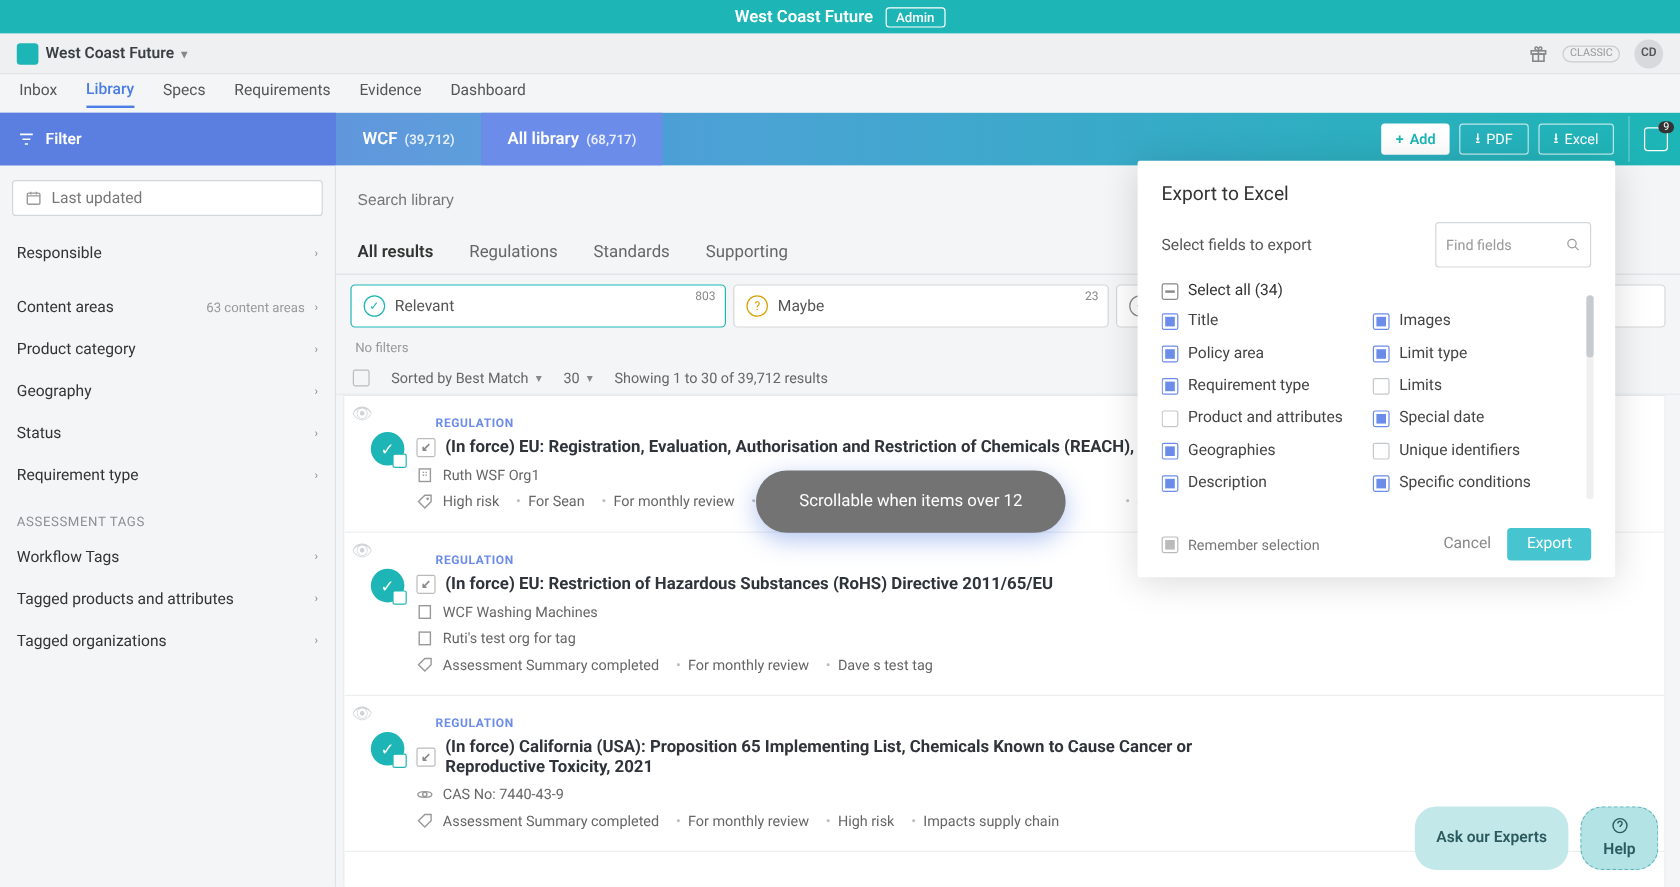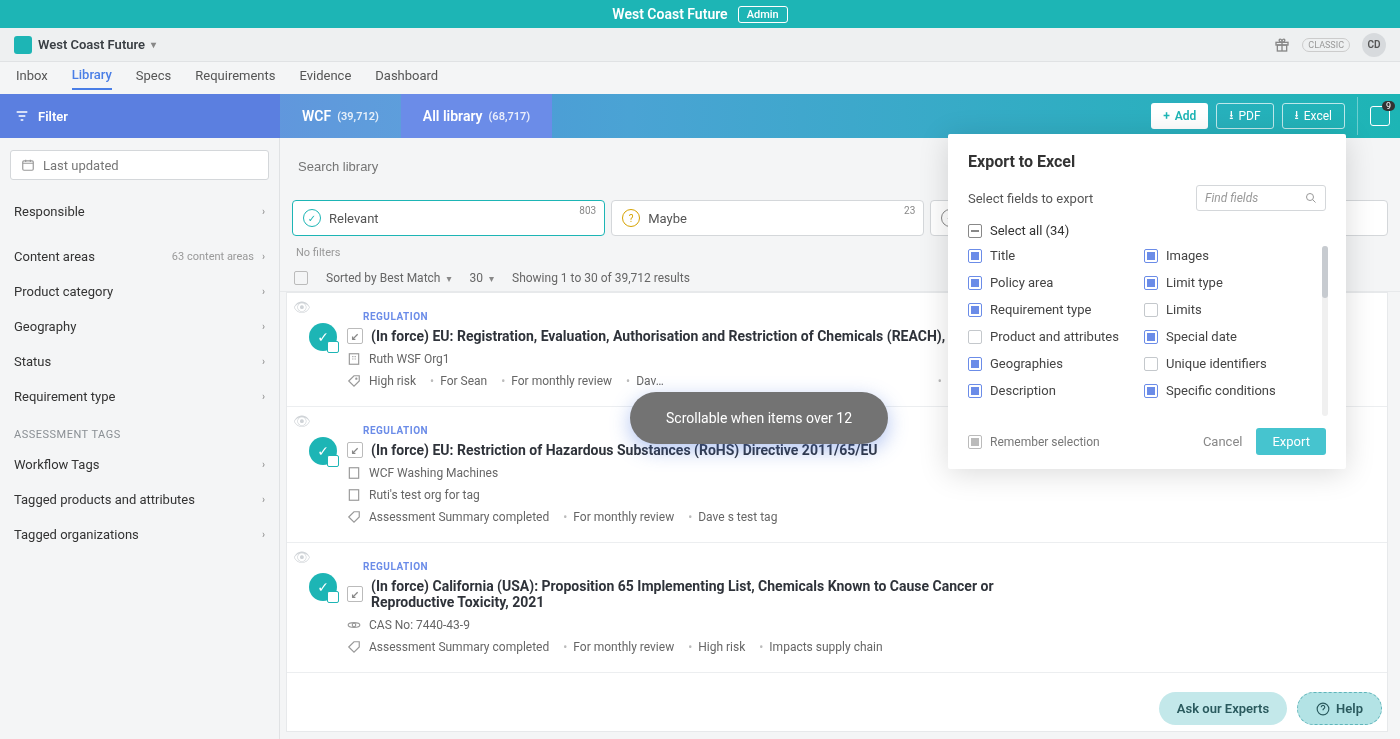--- a/index.html
+++ b/index.html
@@ -78,23 +78,23 @@
 .card .badge-ic::after { content: ""; position: absolute; right: -2px; bottom: -2px; width: 10px; height: 10px; background: #fff; border: 1px solid #1db5b5; border-radius: 2px; }
 .kicker { color: #6b8ce8; font-size: 10px; font-weight: 700; letter-spacing: 0.5px; margin-bottom: 6px; padding-left: 16px; }
 .title { font-size: 14px; font-weight: 700; color: #2f333a; display: flex; align-items: center; gap: 8px; }
 .title .tb { width: 16px; height: 16px; border: 1px solid #bbb; border-radius: 2px; display:flex; align-items:center; justify-content:center; font-size:10px; color:#888;}
 .meta-line { margin-top: 8px; display: flex; align-items: center; gap: 8px; color: #666; font-size: 12px; flex-wrap: wrap; }
 .meta-line .mi { width: 14px; height: 14px; color: #999; flex-shrink:0;}
 .dot::before { content: "•"; margin: 0 6px; color: #bbb; }
 
 
 .modal { position: absolute; top: 134px; right: 54px; width: 398px; background: #fff; border-radius: 2px; box-shadow: 0 4px 30px rgba(0,0,0,0.15); padding: 18px 20px 14px; z-index: 50; }
-.modal h3 { font-size: 16px; font-weight: 700; color: #333; margin-bottom: 14px; }
+.modal h3 { font-size: 16px; font-weight: 400; color: #333; margin-bottom: 14px; }
 .modal .sub { display: flex; align-items: center; justify-content: space-between; margin-bottom: 12px; color: #555; font-size: 13px; }
-.find-box { width: 130px; height: 26px; border: 1px solid #d4d7da; border-radius: 3px; display: flex; align-items: center; padding: 0 8px; font-size: 12px; color: #999; gap: 6px; font-style: italic; }
+.find-box { width: 130px; height: 38px; border: 1px solid #d4d7da; border-radius: 3px; display: flex; align-items: center; padding: 0 8px; font-size: 12px; color: #999; gap: 6px; }
 .sel-all { display: flex; align-items: center; gap: 8px; font-size: 13px; margin-bottom: 10px; }
 .sel-all .sq { width: 14px; height: 14px; border: 1.5px solid #888; border-radius: 2px; position: relative; }
 .sel-all .sq::after { content: ""; position: absolute; left: 2px; right: 2px; top: 5.5px; height: 2px; background: #888; }
 .fields { display: grid; grid-template-columns: 1fr 1fr; gap: 12px 10px; max-height: 168px; overflow: hidden; position: relative; padding-right: 16px; }
 .fld { display: flex; align-items: center; gap: 8px; font-size: 13px; color: #444; }
 .fc { width: 14px; height: 14px; border: 1.5px solid #6b8ce8; border-radius: 2px; position: relative; flex-shrink: 0; }
 .fc.on::after { content: ""; position: absolute; inset: 2px; background: #6b8ce8; }
 .fc.off { border-color: #c4c8cc; }
 .scroll-ind { position: absolute; right: 18px; top: 112px; width: 6px; height: 170px; background: #f0f0f0; border-radius: 3px; }
 .scroll-ind::after { content:""; position:absolute; top:0; left:0; right:0; height:52px; background:#c7cbd0; border-radius:3px;}
@@ -104,21 +104,21 @@
 .rem .sq2::after { content:""; position:absolute; inset:2px; background:#bbb;}
 .btn-cancel { color: #888; font-size: 13px; cursor: pointer; margin-left: 32px; }
 .btn-export { background: #46c4cf; color: #fff; padding: 6px 16px; border-radius: 3px; font-size: 13px; cursor: pointer; }
 
 
 .pill { position: absolute; left: 630px; top: 392px; background: #737373; color: #fff; padding: 18px 36px; border-radius: 30px; font-size: 14px; z-index: 40; box-shadow: 0 6px 20px rgba(64,110,220,0.4); }
 
 
 .bottom-actions { position: absolute; right: 18px; bottom: 14px; display: flex; gap: 10px; z-index: 30; }
 .ba { background: #c3e8ea; color: #2a5a5e; padding: 8px 18px; border-radius: 18px; font-size: 13px; font-weight: 600; display: flex; align-items: center; gap: 6px; cursor: pointer; }
-.ba.help { background: #b3e3e5; border:1px dashed #5fb5ba;}
+.ba.help { background: #b3e3e5; border:1px dashed #5fb5ba;flex-direction:column;}
 
 svg { display: block; }
 </style>
 </head>
 <body>
 
 <div class="top-banner">
   <span>West Coast Future</span>
   <span class="badge">Admin</span>
 </div>
@@ -232,20 +232,26 @@
       </div>
     <div class="sb-row">
         <span>Tagged organizations</span>
         <span class="chev">›</span>
       </div>
   </div>
 
   <div class="content">
     <div class="search-row">
       <input class="search-input" placeholder="Search library" style="">
+    </div>
+    <div class="result-tabs">
+      <span class="rt active">All results</span>
+      <span class="rt">Regulations</span>
+      <span class="rt">Standards</span>
+      <span class="rt">Supporting</span>
     </div>
     <div class="chips-row">
       <div class="chip sel">
         <span class="cicon relevant">✓</span>
         <span>Relevant</span>
         <span class="cnum">803</span>
       </div>
       <div class="chip">
         <span class="cicon maybe">?</span>
         <span>Maybe</span>

